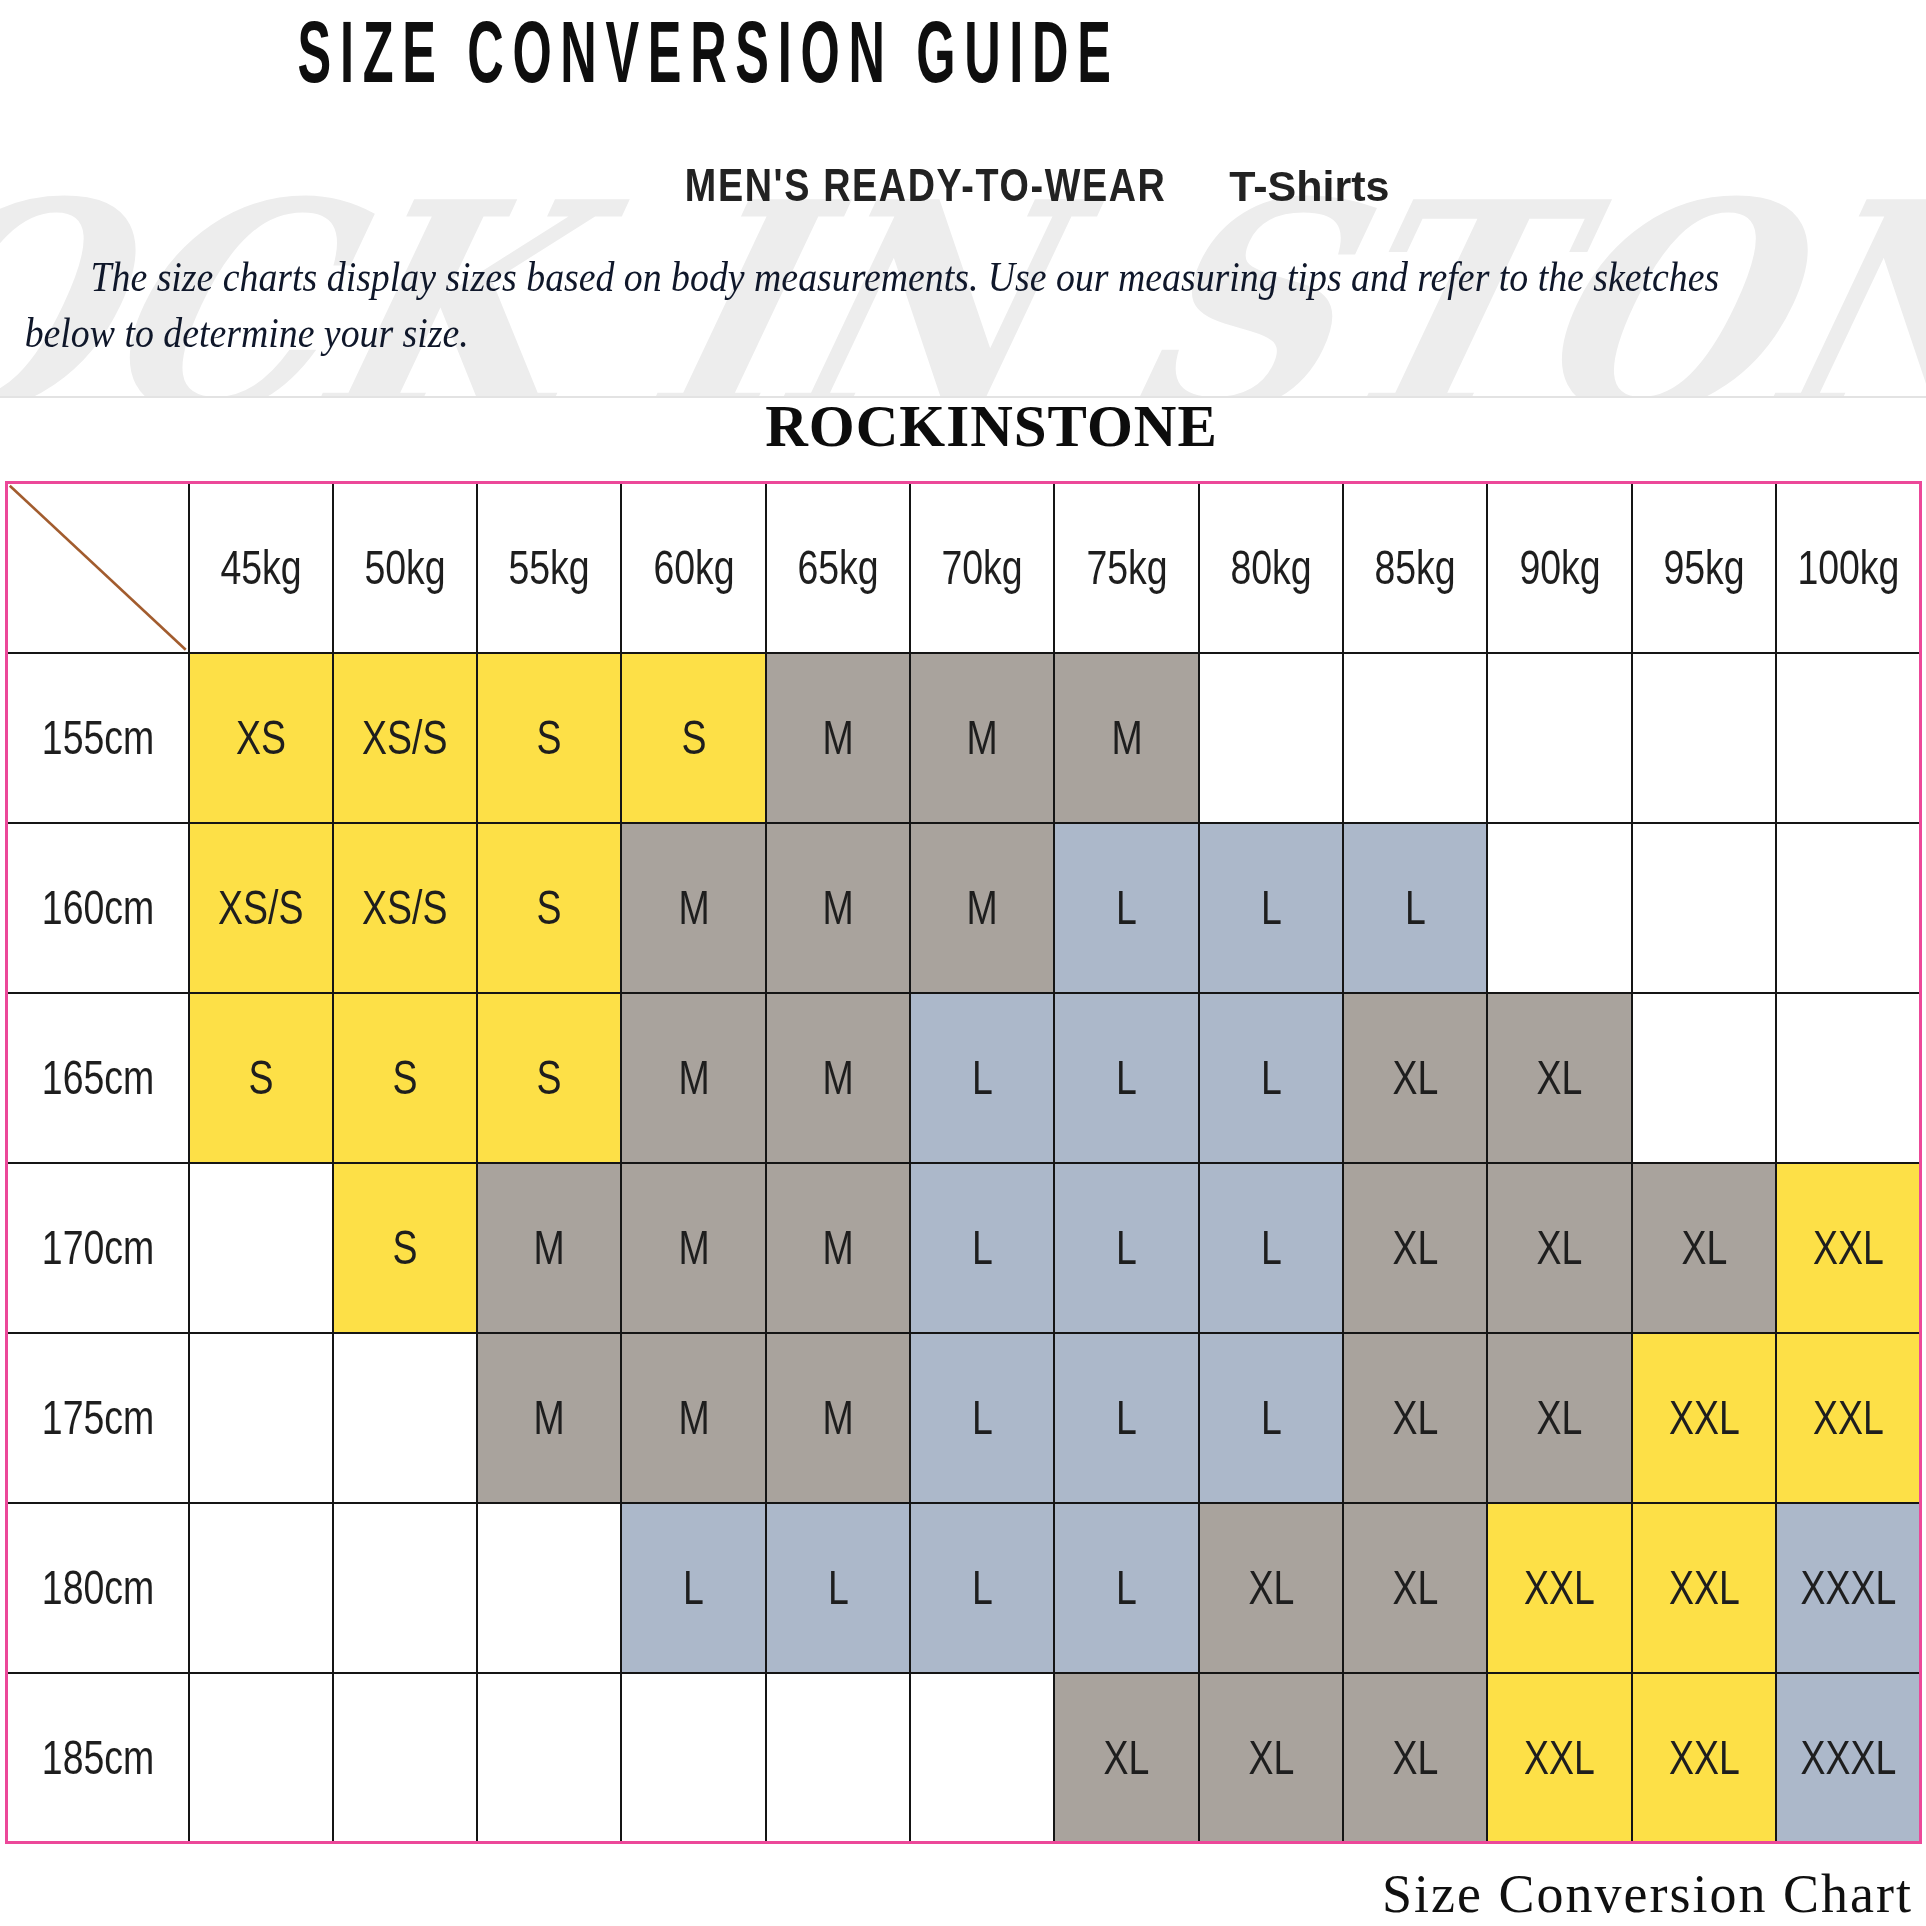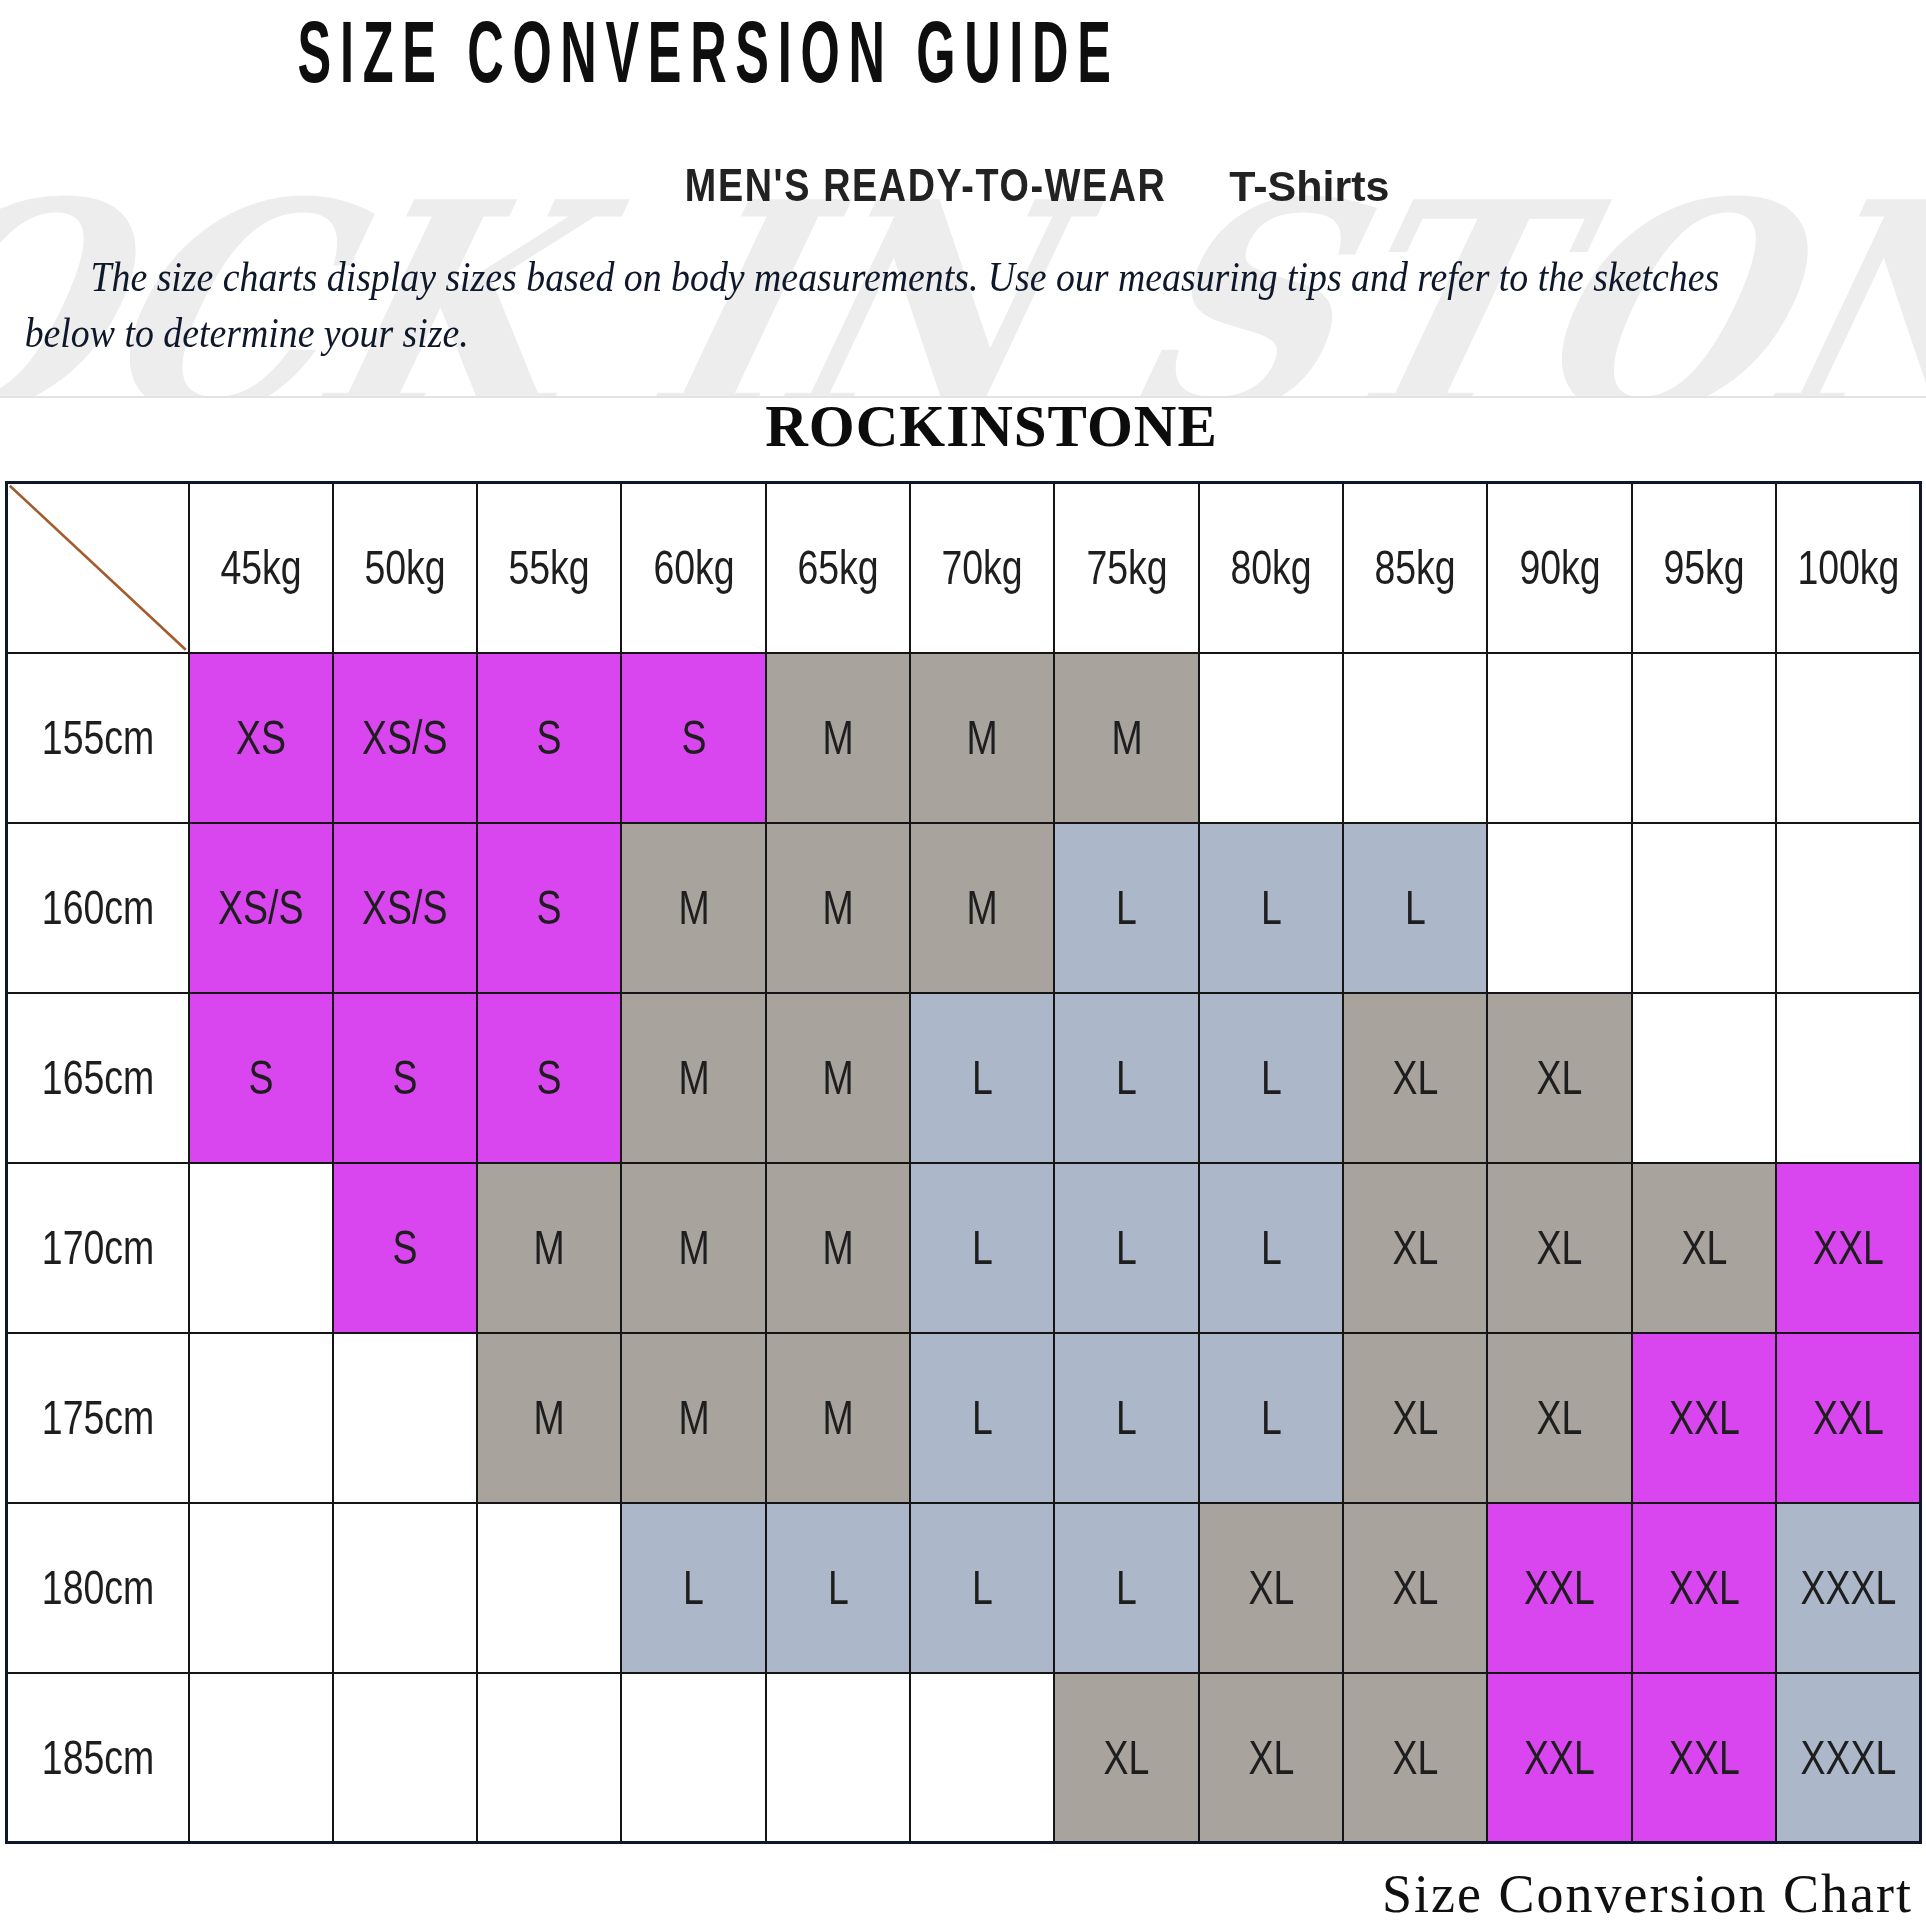--- a/index.html
+++ b/index.html
@@ -106,40 +106,40 @@
 
   
   .size-table{
     position:absolute;
     top:481px;left:5px;
     width:1917px;
     z-index:3;
     border-collapse:collapse;
     table-layout:fixed;
     background:#ffffff;
-    border:3px solid #0f172a;
+    border:3px solid #ec4899;
   }
   .size-table tr{height:170px;}
   .size-table th,.size-table td{
     border:2px solid #151515;
     padding:0;
     text-align:center;
     vertical-align:middle;
     font-weight:400;
     overflow:hidden;
   }
   .cond{
     display:inline-block;
     transform:scaleX(0.78);
     transform-origin:50% 50%;
     font-size:48px;
     color:#1e1e1e;
     white-space:nowrap;
   }
-  td.light{background:#d946ef;}
+  td.light{background:#fde047;}
   td.taupe{background:#A9A39D;}
   td.blue{background:#ACB8CA;}
   .corner{position:relative;}
   .corner svg{position:absolute;top:0;left:0;width:100%;height:100%;display:block;}
 
   .caption{
     position:absolute;
     top:1863px;right:14px;
     z-index:2;
     font-family:"Liberation Serif", serif;

